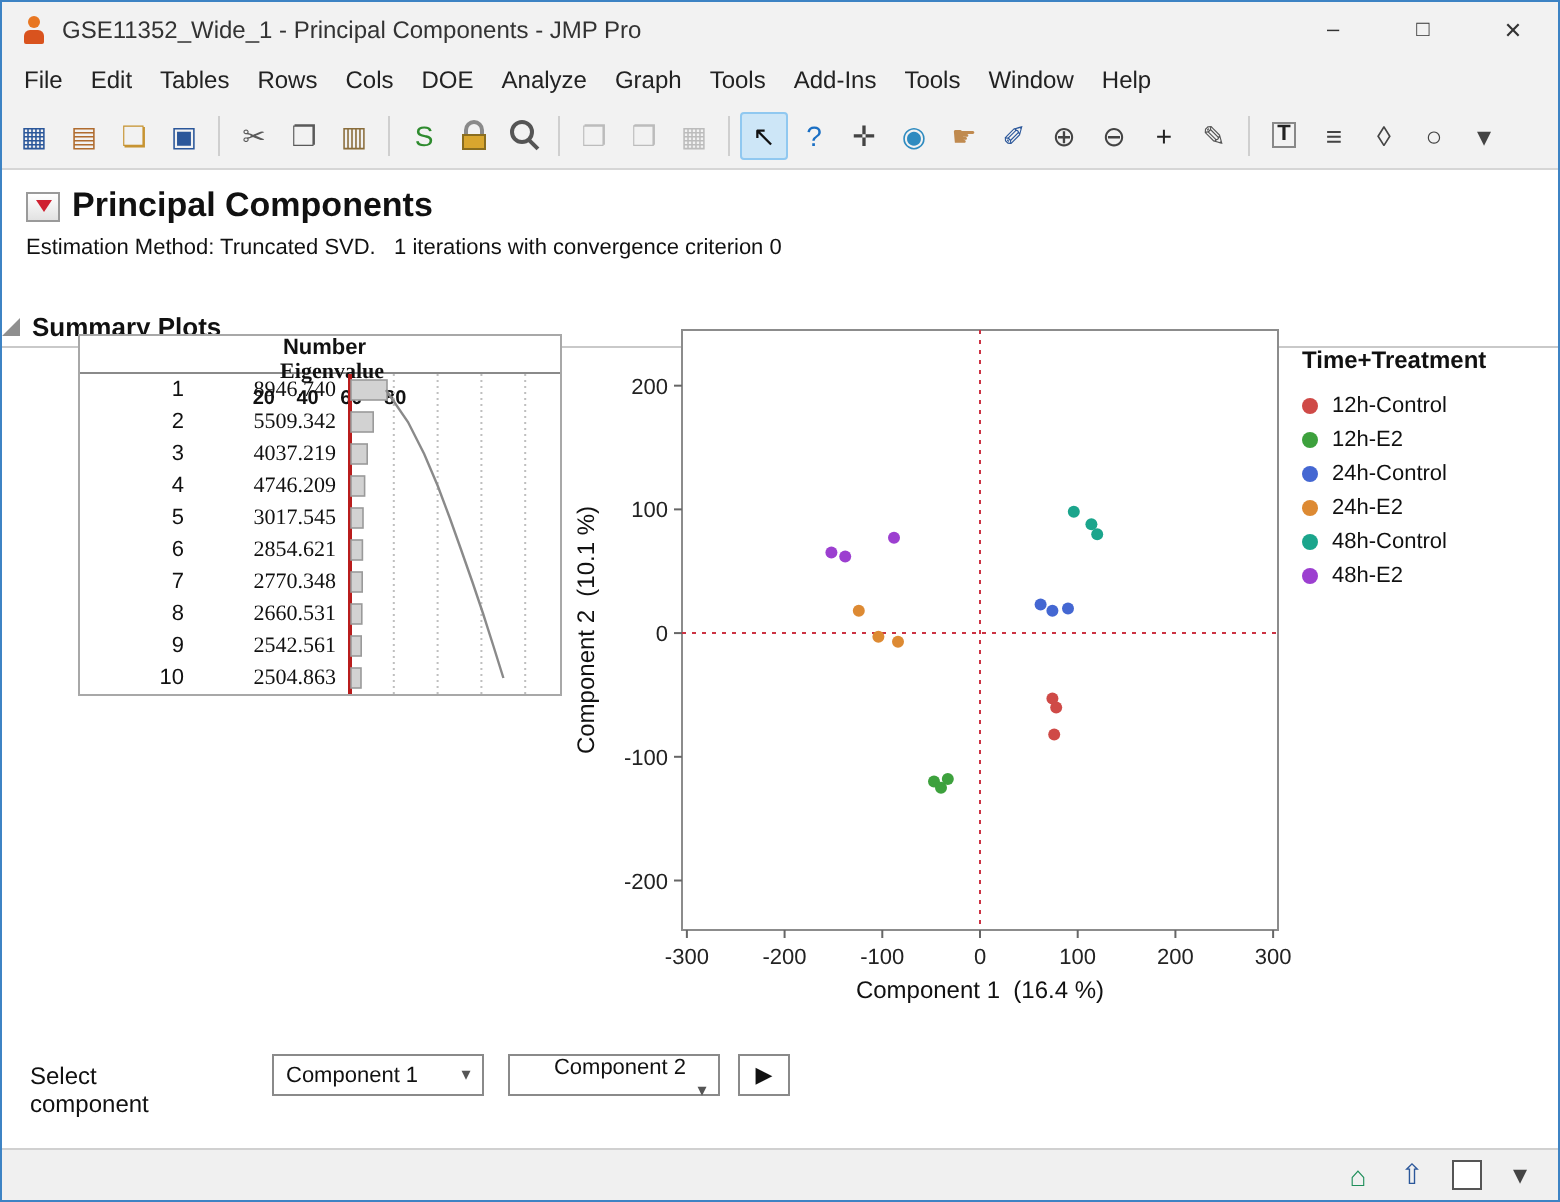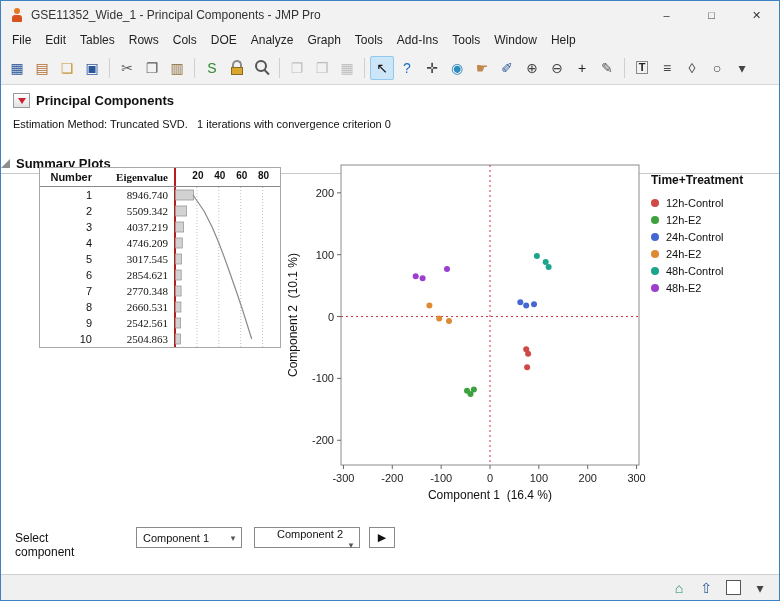--- a/index.html
+++ b/index.html
@@ -26,28 +26,28 @@
   .tsep{width:1px;height:20px;background:#cfcfcf;margin:0 4px;flex:0 0 auto;}
   .ti[data-name="lock-icon"]::before{content:"";position:absolute;top:3px;left:6px;width:6px;height:6px;border:2px solid #8a8a8a;border-bottom:none;border-radius:5px 5px 0 0;box-sizing:content-box;}
   .ti[data-name="lock-icon"]::after{content:"";position:absolute;top:10px;left:5px;width:12px;height:8px;background:#d9a62e;border:1px solid #8a6d1f;box-sizing:border-box;}
   .ti[data-name="search-icon"]::before{content:"";position:absolute;top:3px;left:4px;width:8px;height:8px;border:2px solid #555;border-radius:50%;box-sizing:content-box;}
   .ti[data-name="search-icon"]::after{content:"";position:absolute;top:14px;left:12px;width:7px;height:2px;background:#555;transform:rotate(45deg);}
   
   .report{position:absolute;top:84px;left:0;right:0;bottom:26px;background:#fff;}
   .pc-header{position:absolute;top:8px;left:12px;display:flex;align-items:center;gap:6px;}
   .rtbtn{width:15px;height:13px;background:linear-gradient(#fff,#e2e2e2);border:1px solid #9a9a9a;display:flex;align-items:center;justify-content:center;}
   .rtri{width:0;height:0;border-left:4px solid transparent;border-right:4px solid transparent;border-top:6px solid #cf2030;}
-  .pc-title{font-size:13px;font-weight:bold;color:#111;}
+  .pc-title{font-size:17px;font-weight:bold;color:#111;}
   .est-line{position:absolute;top:33px;left:12px;font-size:11px;color:#111;white-space:pre;}
   .sp-header{position:absolute;top:68px;left:0;right:0;height:21px;border-bottom:1px solid #c9c9c9;display:flex;align-items:center;gap:6px;padding-left:0;box-sizing:border-box;}
   .disc{width:0;height:0;border-left:9px solid transparent;border-bottom:9px solid #8f8f8f;}
   .sp-title{font-size:13px;font-weight:bold;color:#111;}
   
   .etable{position:absolute;left:38px;top:82px;width:240px;border:1px solid #a8a8a8;background:#fff;box-sizing:content-box;}
-  .ehead{display:flex;height:18px;border-bottom:1px solid #8a8a8a;font-weight:bold;align-items:center;}
+  .ehead{display:flex;height:18px;border-bottom:1px solid #8a8a8a;font-weight:bold;align-items:center;flex-direction:column;}
   .ecell{font-size:11px;color:#111;}
   .ecell.n{width:58px;text-align:right;padding-right:6px;box-sizing:border-box;}
   .ecell.e{width:76px;text-align:right;padding-right:6px;box-sizing:border-box;font-family:Liberation Serif, serif;}
   .ecell.b{width:104px;position:relative;height:100%;border-left:2px solid #b91c1c;box-sizing:border-box;}
   .erow{display:flex;height:16px;align-items:center;}
   #eaxis span{position:absolute;top:2px;transform:translateX(-50%);font-size:10px;font-weight:bold;}
   #escree{position:absolute;left:135px;top:19px;}
   
   .scatterwrap{position:absolute;left:282px;top:72px;}
   .legend{position:absolute;left:650px;top:88px;font-size:11px;color:#111;}

